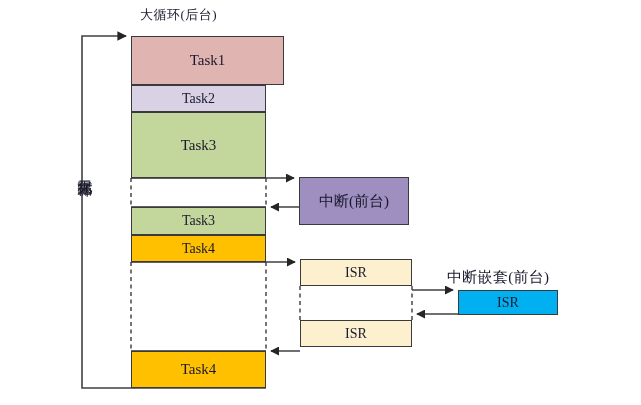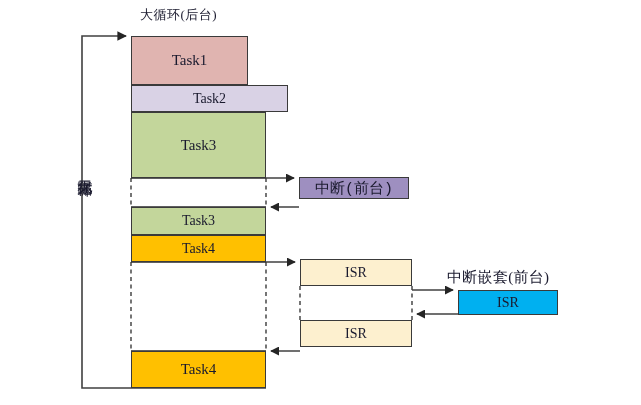--- a/index.html
+++ b/index.html
@@ -119,39 +119,39 @@
   </g>
 </svg>
 
 <div class="lbl" id="title-main">大循环(后台)</div>
 
 <div class="lbl" id="title-nested">中断嵌套(前台)</div>
 
 <div class="lbl" id="loop-label">无限循环</div>
 
 <div id="blocks-layer">
-    <div class="box" style="left: 131px; top: 36px; width: 117px; height: 49px; background: rgb(224, 180, 176); border-color: rgb(58, 58, 58);">
+    <div class="box" style="left: 131px; top: 36px; width: 153px; height: 49px; background: rgb(224, 180, 176); border-color: rgb(58, 58, 58);">
       <span>Task1</span>
     </div>
-    <div class="box small" style="left: 131px; top: 85px; width: 157px; height: 27px; background: rgb(217, 210, 229); border-color: rgb(58, 58, 58);">
+    <div class="box small" style="left: 131px; top: 85px; width: 135px; height: 27px; background: rgb(217, 210, 229); border-color: rgb(58, 58, 58);">
       <span>Task2</span>
     </div>
     <div class="box" style="left: 131px; top: 112px; width: 135px; height: 66px; background: rgb(195, 214, 155); border-color: rgb(58, 58, 58);">
       <span>Task3</span>
     </div>
     <div class="box small" style="left: 131px; top: 207px; width: 135px; height: 28px; background: rgb(195, 214, 155); border-color: rgb(58, 58, 58);">
       <span>Task3</span>
     </div>
     <div class="box small" style="left: 131px; top: 235px; width: 135px; height: 27px; background: rgb(255, 192, 0); border-color: rgb(58, 58, 58);">
       <span>Task4</span>
     </div>
     <div class="box" style="left: 131px; top: 351px; width: 135px; height: 37px; background: rgb(255, 192, 0); border-color: rgb(58, 58, 58);">
       <span>Task4</span>
     </div>
-    <div class="box" style="left: 299px; top: 177px; width: 110px; height: 22px; background: rgb(158, 143, 192); border-color: rgb(58, 58, 58); font-family: Liberation Mono, monospace;">
+    <div class="box" style="left: 299px; top: 177px; width: 110px; height: 48px; background: rgb(158, 143, 192); border-color: rgb(58, 58, 58);">
       <span>中断(前台)</span>
     </div>
     <div class="box small" style="left: 300px; top: 259px; width: 112px; height: 27px; background: rgb(253, 240, 207); border-color: rgb(58, 58, 58);">
       <span>ISR</span>
     </div>
     <div class="box small" style="left: 300px; top: 320px; width: 112px; height: 27px; background: rgb(253, 240, 207); border-color: rgb(58, 58, 58);">
       <span>ISR</span>
     </div>
     <div class="box small" style="left: 458px; top: 290px; width: 100px; height: 25px; background: rgb(0, 176, 240); border-color: rgb(58, 58, 58);">
       <span>ISR</span>

